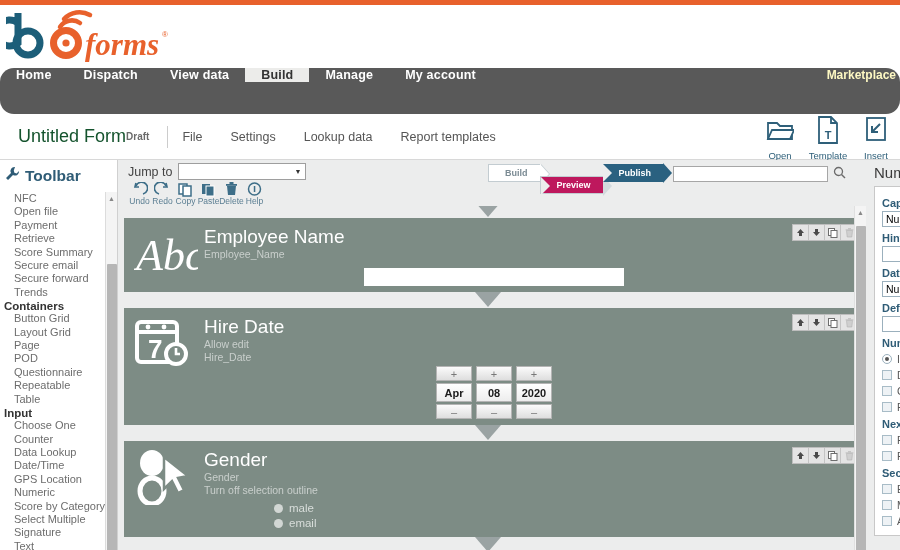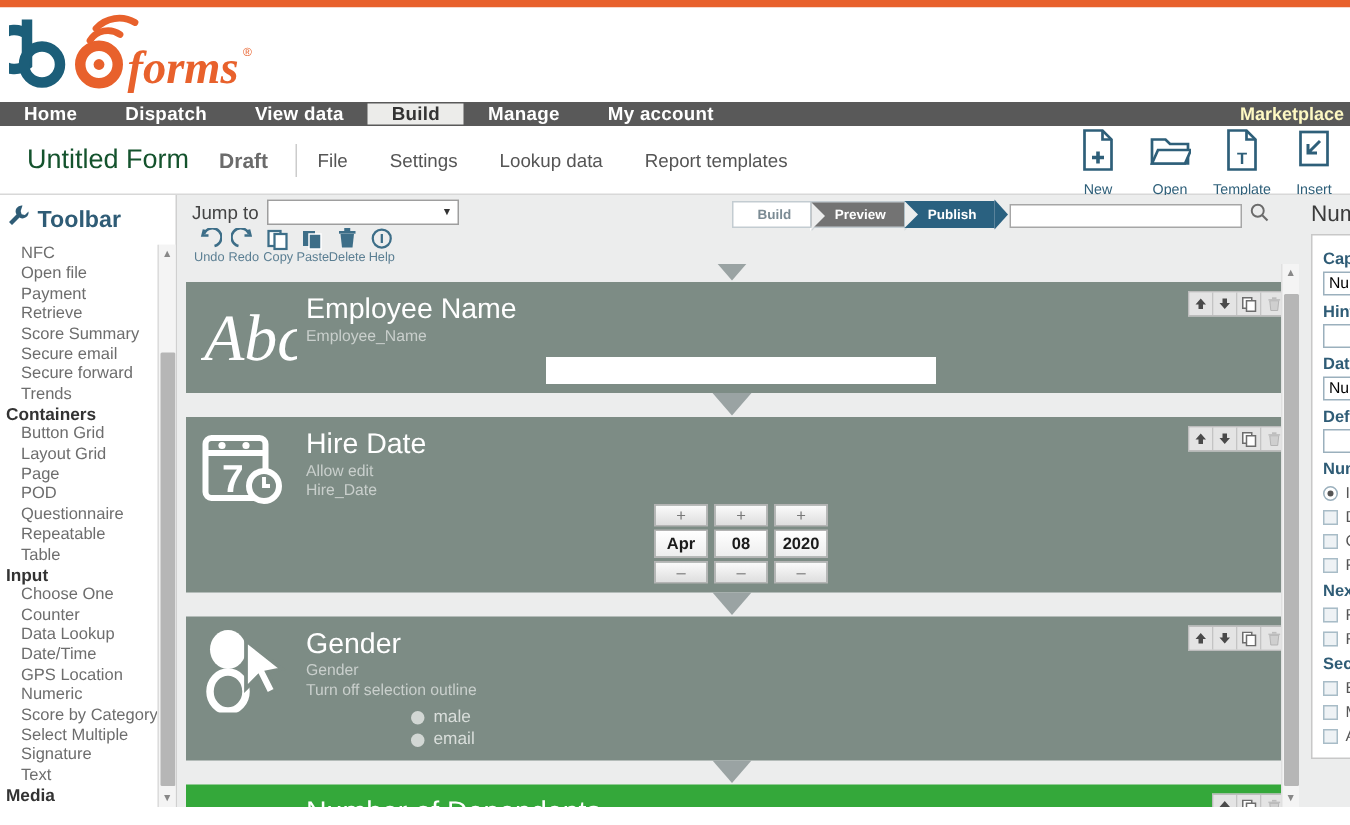--- a/index.html
+++ b/index.html
@@ -13,23 +13,24 @@
 
   
   .top-rule { height: 5px; background: #e8612c; width: 100%; }
 
   
   .logo-band { height: 63px; background: #ffffff; position: relative; }
   .logo { position: absolute; left: 6px; top: 2px; }
 
   
   .mainnav {
-    height: 16px; background: #595959;
-    display: flex; align-items: center;
+    height: 46px; background: #595959;
+    display: flex; align-items: flex-start;
     position: relative;
+    border-radius: 14px;
   }
   .mainnav .navitem {
     display: flex; align-items: center;
     padding: 0 16px;
     color: #ffffff; font-size: 12.5px; font-weight: bold;
     letter-spacing: .2px;
     white-space: nowrap;
   }
   .mainnav .navitem.active { background: #ececea; color: #333333; }
   .mainnav .market {
@@ -40,21 +41,21 @@
   }
 
   
   .formbar {
     height: 46px; background: #ffffff;
     display: flex; align-items: center;
     border-bottom: 1px solid #d8d8d8;
     position: relative;
   }
   .formbar .formname { font-size: 18px; color: #14532d; margin-left: 18px; }
-  .formbar .draftbadge { font-size: 14px; color: #6b6b6b; margin-left: 20px; font-weight: bold; }
+  .formbar .draftbadge { font-size: 10px; color: #6b6b6b; margin-left: 0; font-weight: bold; }
   .formbar .vdiv { width: 1px; height: 22px; background: #cccccc; margin: 0 14px 0 18px; }
   .formbar .fmenu { font-size: 12.5px; color: #555555; margin-right: 28px; white-space: nowrap; }
 
   .filetools { position: absolute; right: 0; top: 0; display: flex; height: 46px; align-items: flex-start; }
   .filetool { width: 48px; display: flex; flex-direction: column; align-items: center; padding-top: 1px; }
   .filetool .ft-label { font-size: 9.5px; color: #2e5f79; margin-top: 1px; }
 
   
   .workrow { display: flex; height: 408px; background: #eceded; }
 
@@ -87,21 +88,21 @@
   .jump .jcaret { font-size: 7px; color: #333; }
 
   .edittools { position: absolute; left: 118px; top: 22px; display: flex; }
   .etool { width: 23px; display: flex; flex-direction: column; align-items: center; }
   .etool .et-label { font-size: 8.5px; color: #5a7e92; margin-top: -1px; }
 
   .steps { position: absolute; left: 370px; top: 4px; display: flex; height: 18px; }
   .step { position: relative; height: 18px; display: flex; align-items: center; justify-content: center;
           font-size: 9px; font-weight: bold; padding: 0 12px 0 16px; }
   .step.inactive { background: #ffffff; color: #7b8b94; border: 1px solid #c3ccd1; border-right: none; }
-  .step.mid { background: #737373; color: #ffffff; border: 1px solid #c3ccd1; border-right: none; }
+  .step.mid { background: #be185d; color: #ffffff; border: 1px solid #c3ccd1; border-right: none; margin-top: 12px; }
   .step.active { background: #2a6180; color: #ffffff; }
   .step .tip { position: absolute; right: -9px; top: -1px; width: 0; height: 0;
                border-top: 10px solid transparent; border-bottom: 10px solid transparent; }
   .step.inactive .tip { border-left: 9px solid #ffffff; filter: drop-shadow(1px 0 0 #c3ccd1); }
   .step.mid .tip { border-left: 9px solid #d3dade; }
   .step.active .tip { border-left: 9px solid #2a6180; }
   .step .notch { position: absolute; left: 0; top: 0; width: 0; height: 0;
                  border-top: 9px solid transparent; border-bottom: 9px solid transparent;
                  border-left: 9px solid #eceded; }
 
@@ -207,30 +208,20 @@
   <div class="formbar">
     <div class="formname">Untitled Form</div>
     <div class="draftbadge">Draft</div>
     <div class="vdiv"></div>
     <div class="fmenu">File</div>
     <div class="fmenu">Settings</div>
     <div class="fmenu">Lookup data</div>
     <div class="fmenu">Report templates</div>
 
     <div class="filetools">
-      <div class="filetool">
-        <span>
-          <svg width="26" height="30" viewBox="0 0 26 30">
-            <path d="M4 2 h12 l6 6 v20 h-18 z" fill="#fff" stroke="#2e5f79" stroke-width="1.8"></path>
-            <path d="M16 2 v6 h6" fill="none" stroke="#2e5f79" stroke-width="1.8"></path>
-            <path d="M13 16 v8 M9 20 h8" stroke="#2e5f79" stroke-width="2.4"></path>
-          </svg>
-        </span>
-        <span class="ft-label">New</span>
-      </div>
       <div class="filetool">
         <span>
           <svg width="28" height="30" viewBox="0 0 28 30">
             <path d="M2 8 h9 l3 3 h12 v13 h-24 z" fill="#fff" stroke="#2e5f79" stroke-width="1.8"></path>
             <path d="M2 24 l4 -9 h22 l-4 9 z" fill="#fff" stroke="#2e5f79" stroke-width="1.8"></path>
           </svg>
         </span>
         <span class="ft-label">Open</span>
       </div>
       <div class="filetool">

